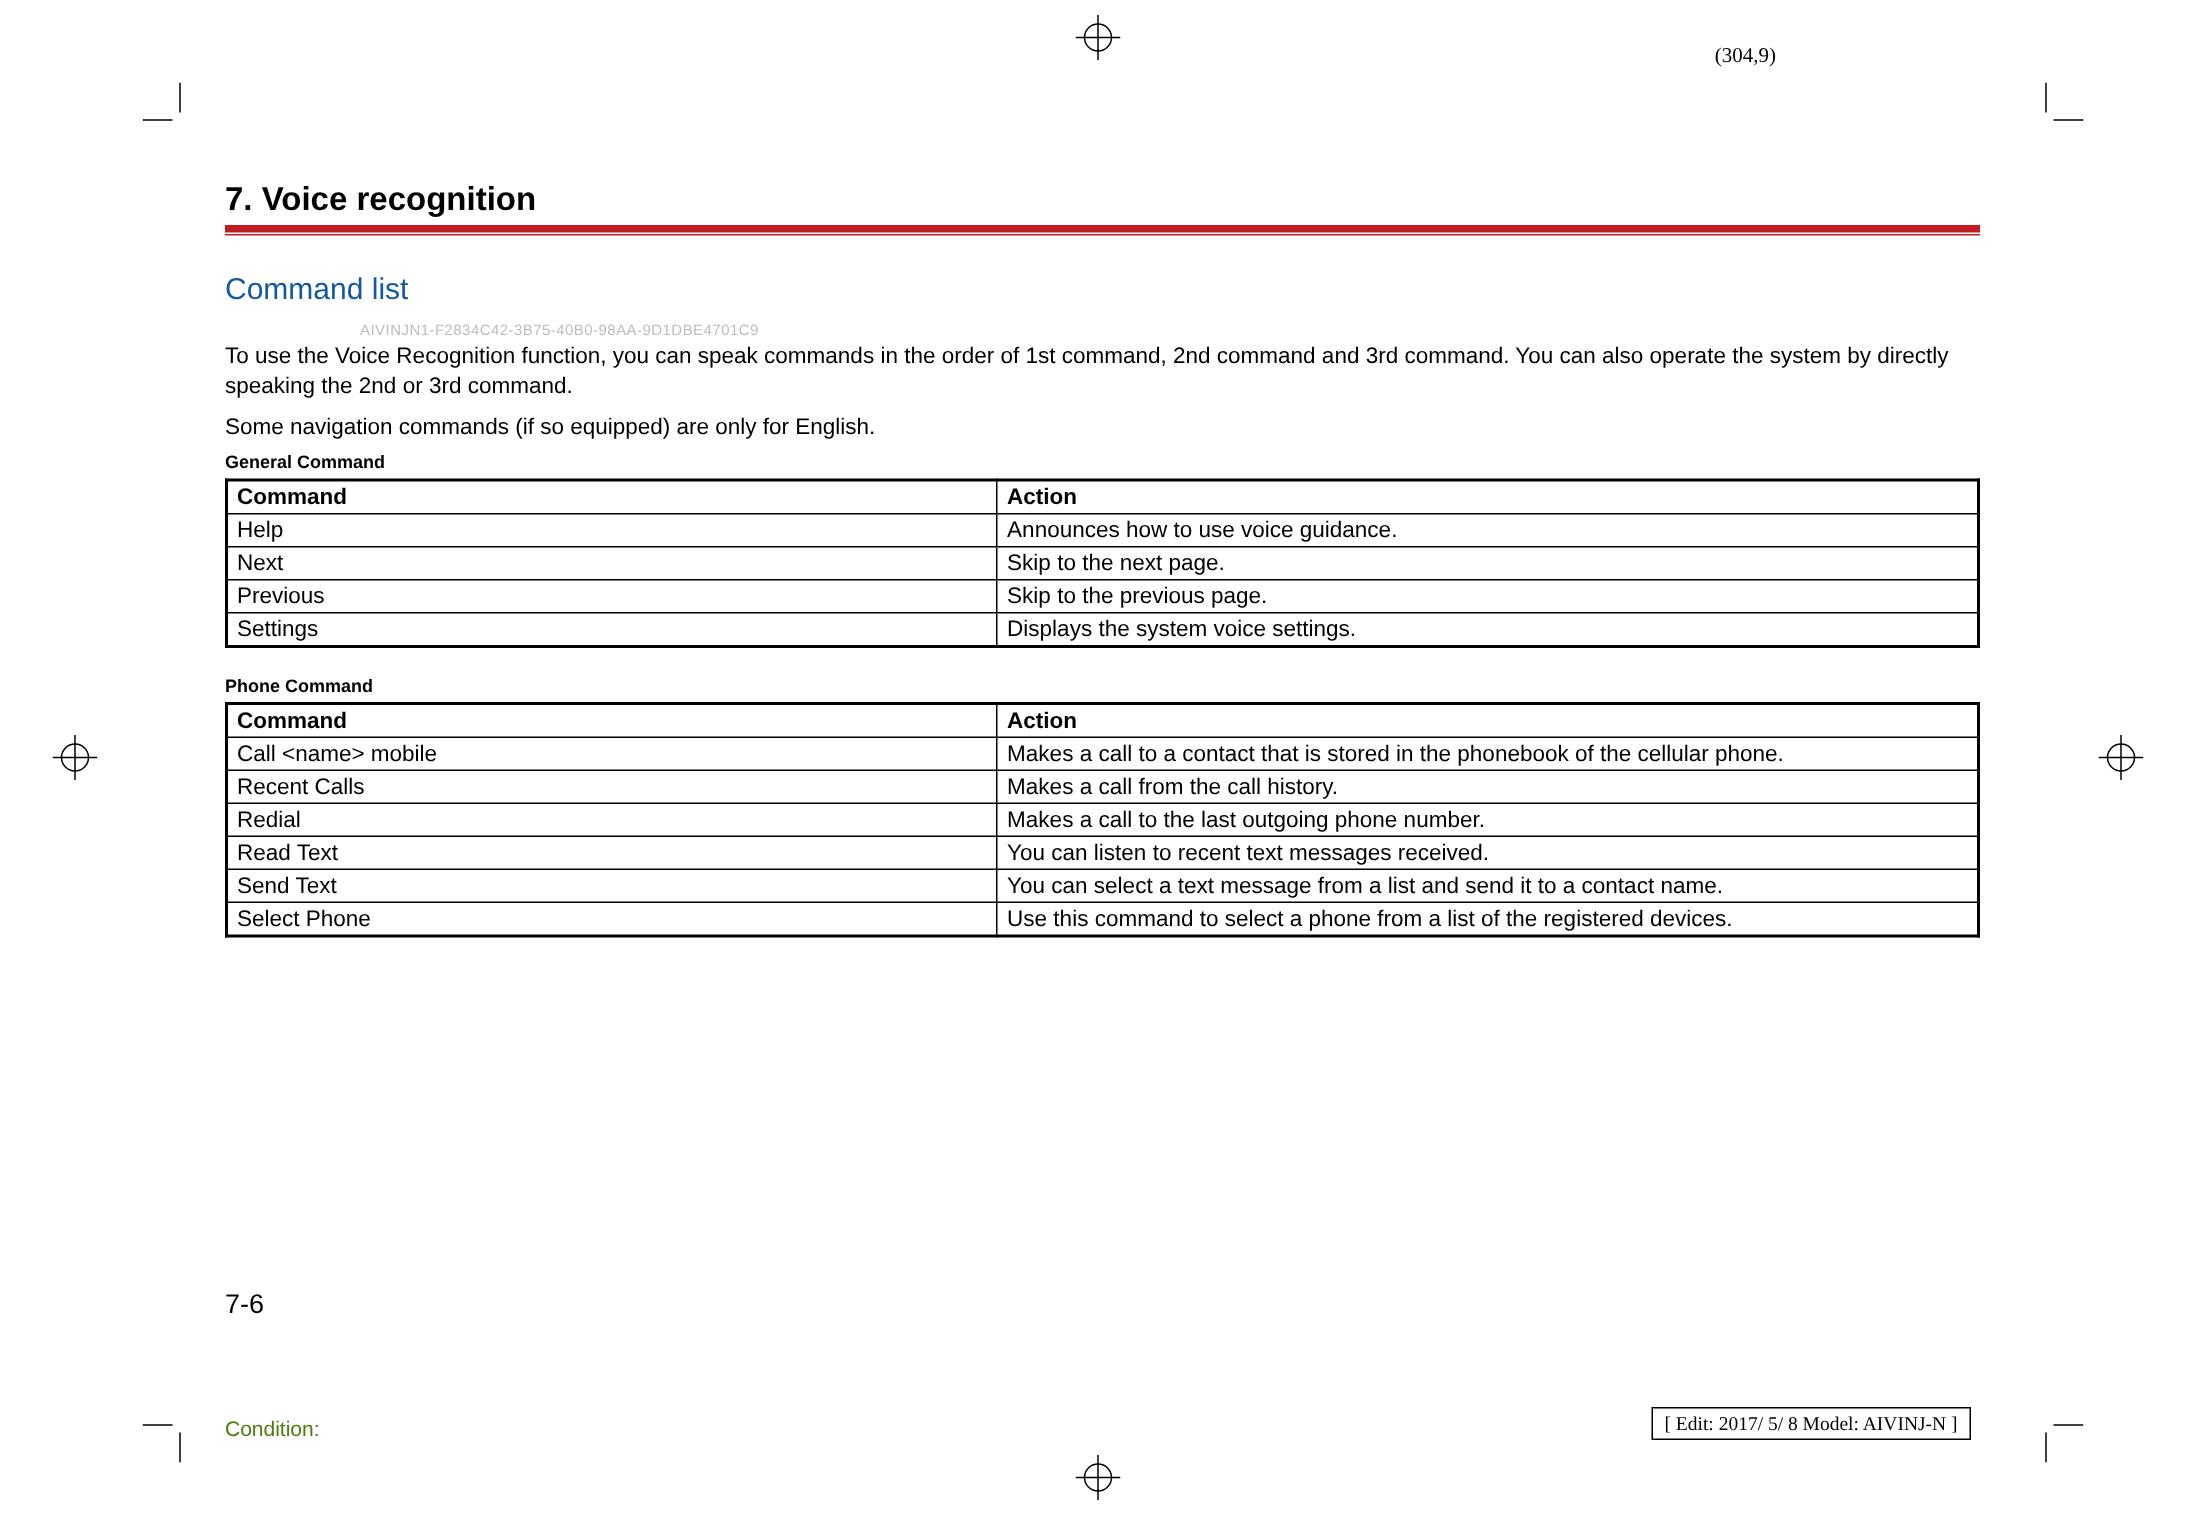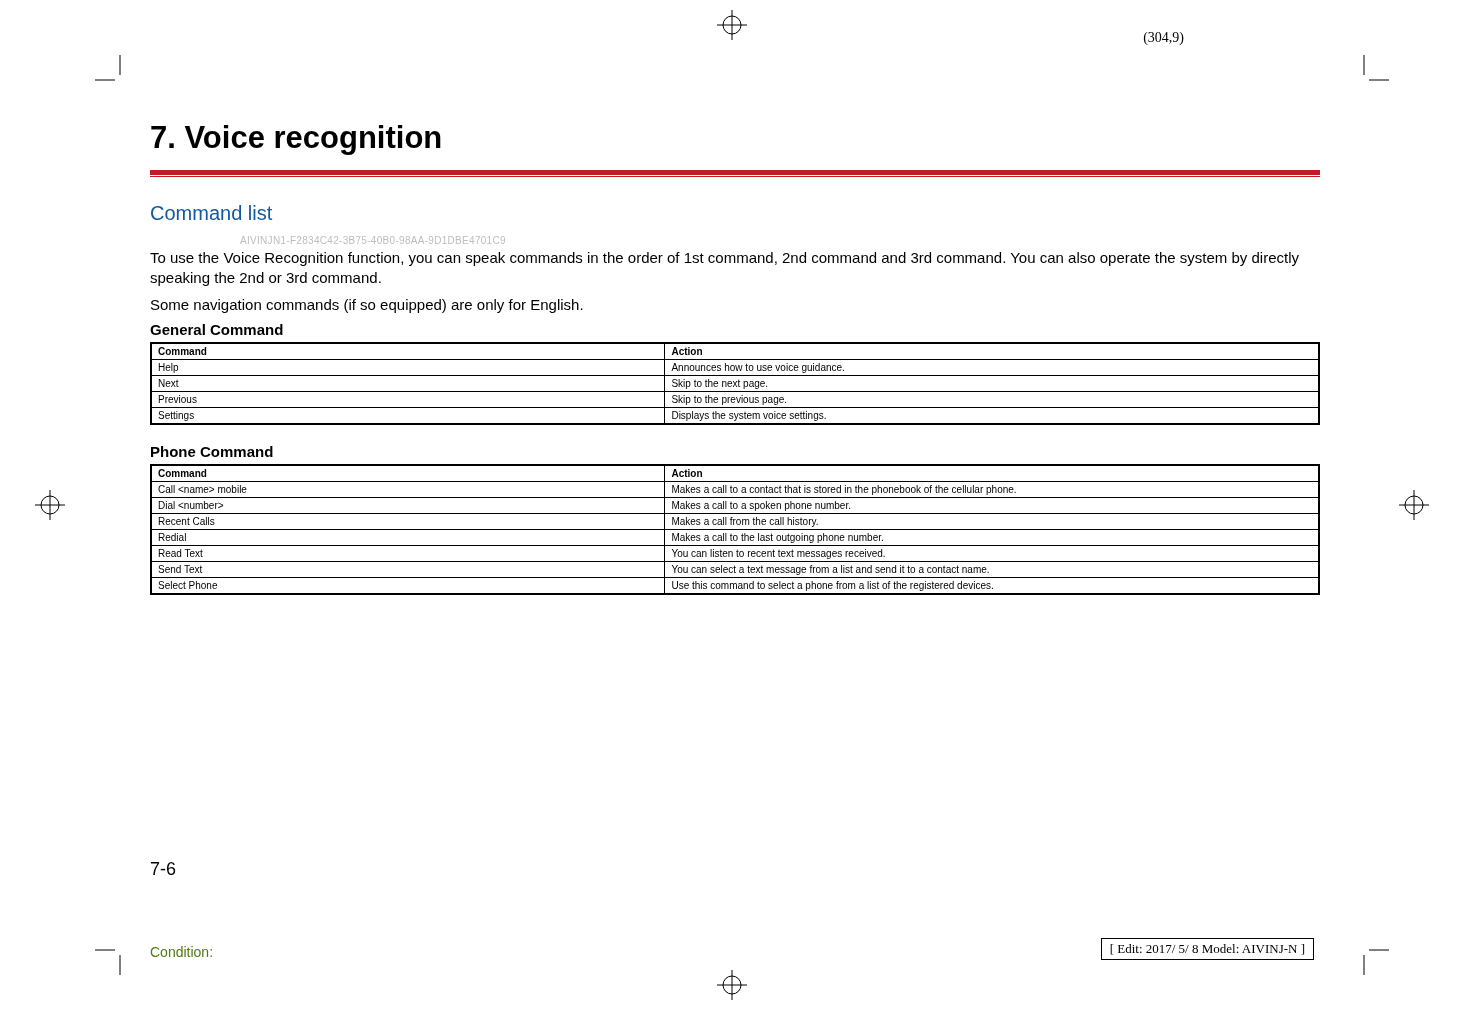--- a/index.html
+++ b/index.html
@@ -30,23 +30,23 @@
     height: 30px;
   }
   .reg-mark svg { display: block; }
   .content {
     position: absolute;
     top: 120px;
     left: 150px;
     width: 1170px;
   }
   .chapter-title {
-    font-size: 31px;
+    font-size: 22px;
     font-weight: bold;
-    margin-bottom: 14px;
+    margin-bottom: 4px;
   }
   .red-rule {
     height: 8px;
     background: transparent;
     margin-bottom: 24px;
     position: relative;
   }
   .red-rule::before {
     content: "";
     position: absolute;
@@ -74,29 +74,29 @@
     margin-top: -2px;
     margin-bottom: 2px;
     letter-spacing: 0.3px;
   }
   .para {
     font-size: 15px;
     line-height: 1.35;
     margin-bottom: 6px;
   }
   .subheading {
-    font-size: 15px;
+    font-size: 12px;
     font-weight: bold;
     margin-top: 6px;
     margin-bottom: 4px;
   }
   table.cmd {
     border-collapse: collapse;
     width: 100%;
-    font-size: 10px;
+    font-size: 15px;
     margin-bottom: 18px;
   }
   table.cmd th, table.cmd td {
     border: 1px solid #000;
     padding: 2px 6px;
     text-align: left;
     vertical-align: top;
     font-weight: normal;
   }
   table.cmd th {
@@ -232,24 +232,20 @@
         <th style="width:44%">Command</th>
         <th>Action</th>
       </tr>
     </thead>
     <tbody>
       <tr>
           <td>Call &lt;name&gt; mobile</td>
           <td>Makes a call to a contact that is stored in the phonebook of the cellular phone.</td>
         </tr>
       <tr>
-          <td>Dial &lt;number&gt;</td>
-          <td>Makes a call to a spoken phone number.</td>
-        </tr>
-      <tr>
           <td>Recent Calls</td>
           <td>Makes a call from the call history.</td>
         </tr>
       <tr>
           <td>Redial</td>
           <td>Makes a call to the last outgoing phone number.</td>
         </tr>
       <tr>
           <td>Read Text</td>
           <td>You can listen to recent text messages received.</td>

